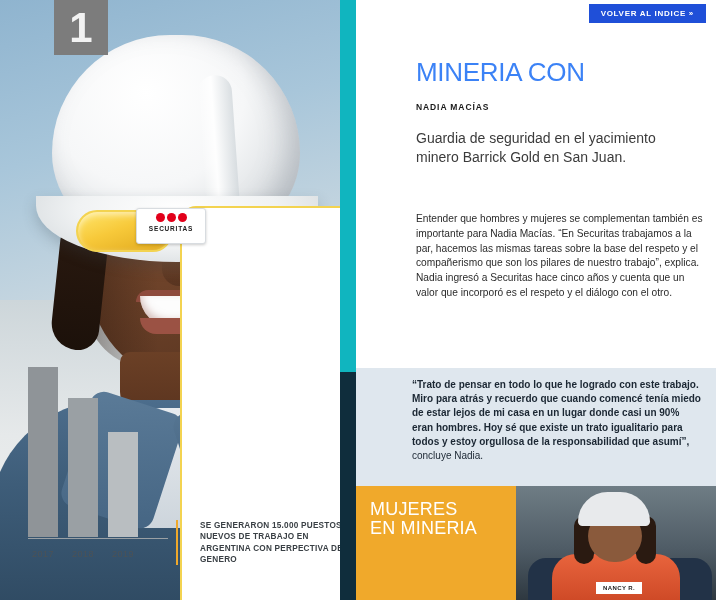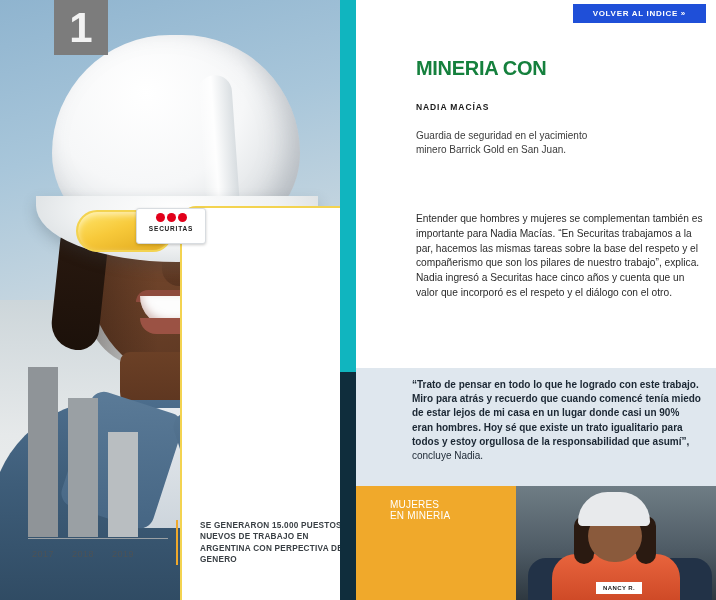--- a/index.html
+++ b/index.html
@@ -314,48 +314,48 @@
     background: #ffffff;
   }
   .index-btn {
     position: absolute;
     right: 10px; top: 4px;
     background: #1f4fd8;
     color: #ffffff;
     font-size: 8px;
     font-weight: bold;
     letter-spacing: 0.7px;
-    padding: 5px 20px;
+    padding: 5px 12px;
     text-transform: uppercase;
     cursor: pointer;
   }
   .title {
     position: absolute;
     left: 60px; top: 58px;
     width: 290px;
-    color: #15803d;
-    font-size: 20px;
+    color: #3b82f6;
+    font-size: 26px;
     line-height: 1.08;
-    font-weight: bold;
+    font-weight: normal;
     letter-spacing: -0.3px;
     text-transform: uppercase;
   }
   .byline-name {
     position: absolute;
     left: 60px; top: 102px;
     font-size: 8.5px;
     font-weight: bold;
     letter-spacing: 0.9px;
     color: #1a1a1a;
   }
   .byline-role {
     position: absolute;
     left: 60px; top: 129px;
     width: 250px;
-    font-size: 10px;
+    font-size: 14px;
     line-height: 1.35;
     color: #3b3b3b;
   }
   .body {
     position: absolute;
     left: 60px; top: 168px;
     width: 290px;
     font-size: 10.2px;
     line-height: 1.45;
     color: #2b2b2b;
@@ -389,24 +389,23 @@
     background: #f0a92b;
     overflow: hidden;
   }
   .promo-text {
     position: absolute;
     left: 14px; top: 14px;
     width: 145px;
     color: #ffffff;
   }
   .promo-l1 {
-    font-size: 10px;
+    font-size: 18px;
     line-height: 1.08;
     letter-spacing: 0.2px;
-    margin-left: 20px;
   }
   .promo-l2 {
     font-size: 15.5px;
     line-height: 1.08;
     font-weight: bold;
     margin-top: 4px;
   }
   .promo-photo {
     position: absolute;
     right: 0; top: 0;

